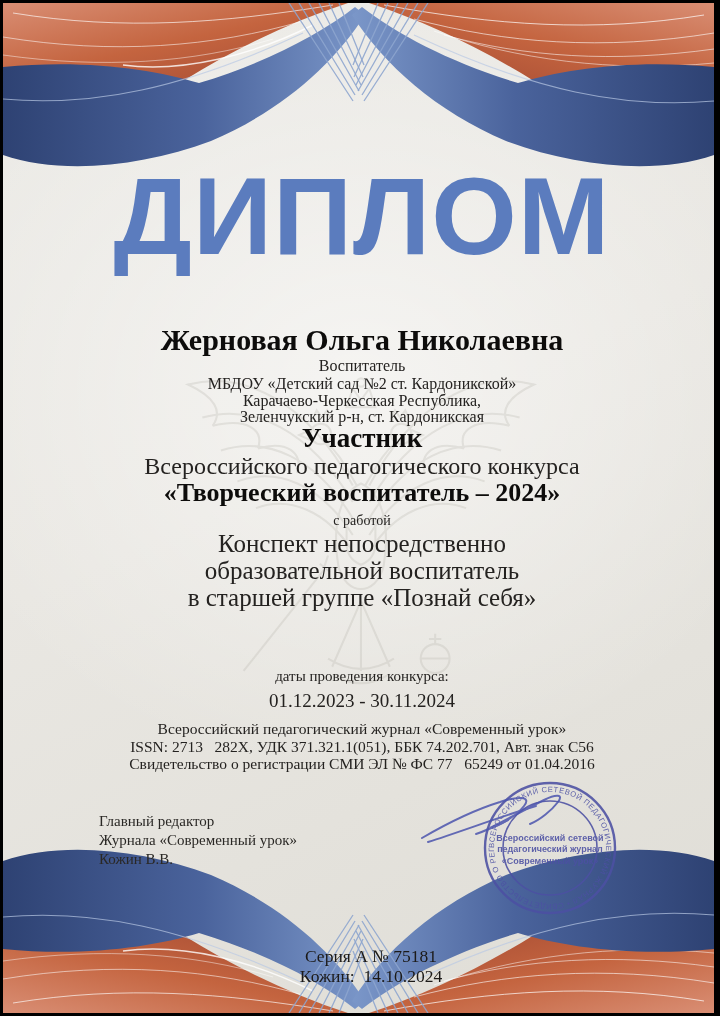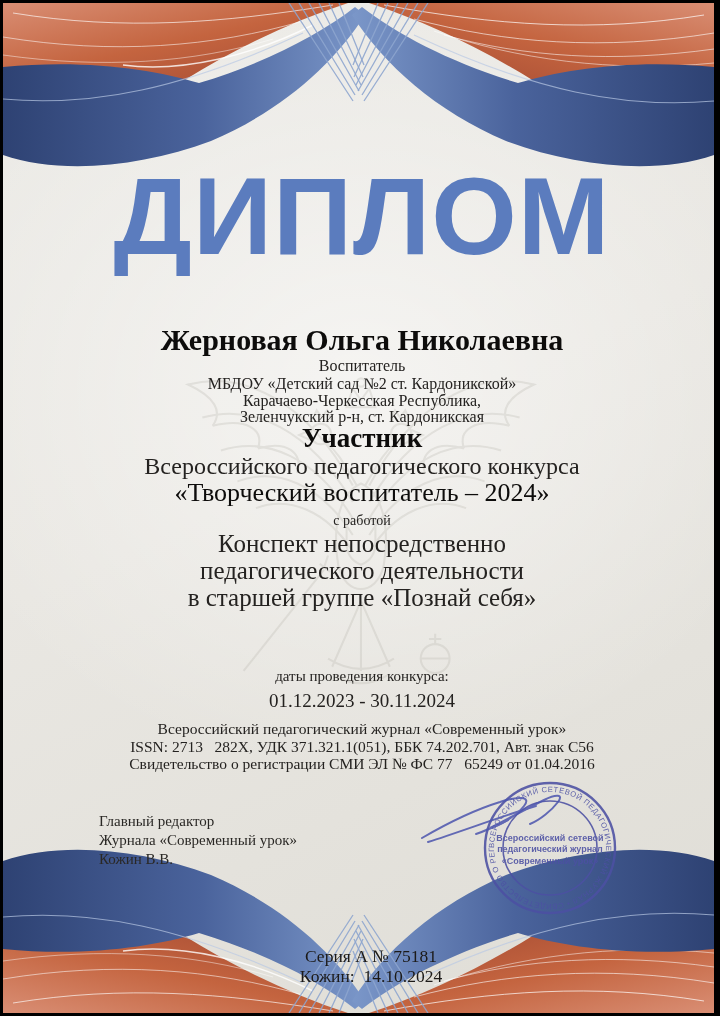--- a/index.html
+++ b/index.html
@@ -32,21 +32,21 @@
     letter-spacing:1px;
   }
   .subtitle{top:299px;font-size:15px;}
   .name{top:320px;font-size:30px;font-weight:700;color:#0d0c0b;}
   .position{top:354px;font-size:16px;}
   .org{top:372px;font-size:16px;}
   .region{top:389px;font-size:16px;}
   .locality{top:405px;font-size:16px;}
   .status{top:420px;font-size:27px;font-weight:700;color:#0d0c0b;}
   .contest-type{top:450px;font-size:24px;}
-  .contest-name{top:475px;font-size:26px;font-weight:400;color:#0d0c0b;}
+  .contest-name{top:475px;font-size:26px;font-weight:700;color:#0d0c0b;}
   .with-work{top:510px;font-size:14px;}
   .work{top:527px;font-size:25px;line-height:27px;}
   .dates-label{top:665px;font-size:15px;}
   .dates-value{top:687px;font-size:19px;}
   .journal-name{top:717px;font-size:15.5px;}
   .journal-issn{top:735px;font-size:15.5px;white-space:pre;}
   .journal-reg{top:752px;font-size:15.5px;white-space:pre;}
   .editor{
     position:absolute;left:96px;top:809px;
     font-size:15px;line-height:19px;color:#2a2825;
@@ -205,21 +205,21 @@
   <div class="ctext position">Воспитатель</div>
   <div class="ctext org">МБДОУ «Детский сад №2 ст. Кардоникской»</div>
   <div class="ctext region">Карачаево-Черкесская Республика,</div>
   <div class="ctext locality">Зеленчукский р-н, ст. Кардоникская</div>
   <div class="ctext status">Участник</div>
   <div class="ctext contest-type">Всероссийского педагогического конкурса</div>
   <div class="ctext contest-name">«Творческий воспитатель – 2024»</div>
   <div class="ctext with-work">с работой</div>
   <div class="ctext work">
     <div>Конспект непосредственно</div>
-    <div>педагогического деятельности</div>
+    <div>образовательной воспитатель</div>
     <div>в старшей группе «Познай себя»</div>
   </div>
   <div class="ctext dates-label">даты проведения конкурса:</div>
   <div class="ctext dates-value">01.12.2023 - 30.11.2024</div>
   <div class="ctext journal-name">Всероссийский педагогический журнал «Современный урок»</div>
   <div class="ctext journal-issn">ISSN: 2713   282X, УДК 371.321.1(051), ББК 74.202.701, Авт. знак С56</div>
   <div class="ctext journal-reg">Свидетельство о регистрации СМИ ЭЛ № ФС 77   65249 от 01.04.2016</div>
 
   <div class="editor">
     <div>Главный редактор</div>

